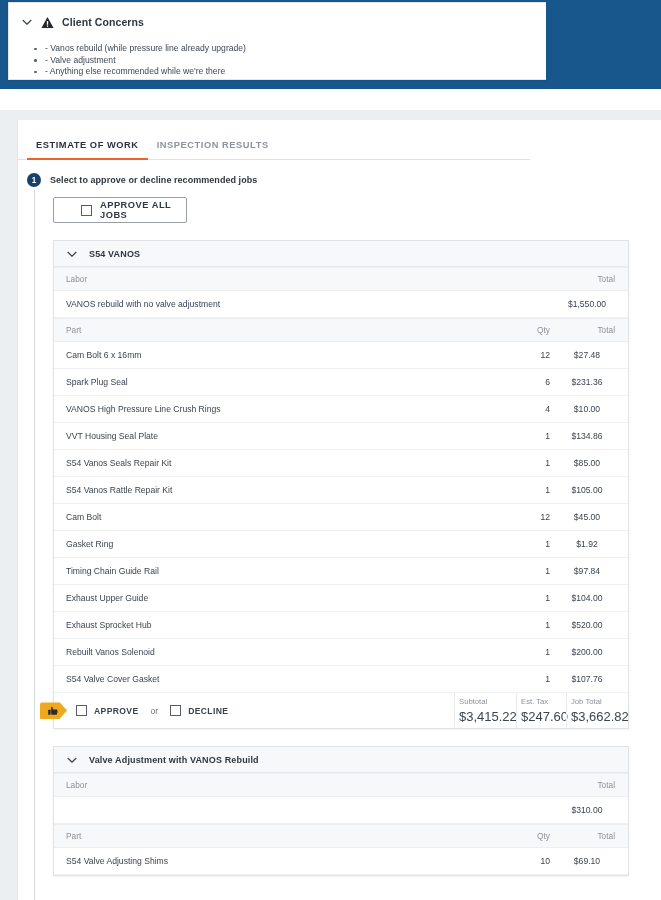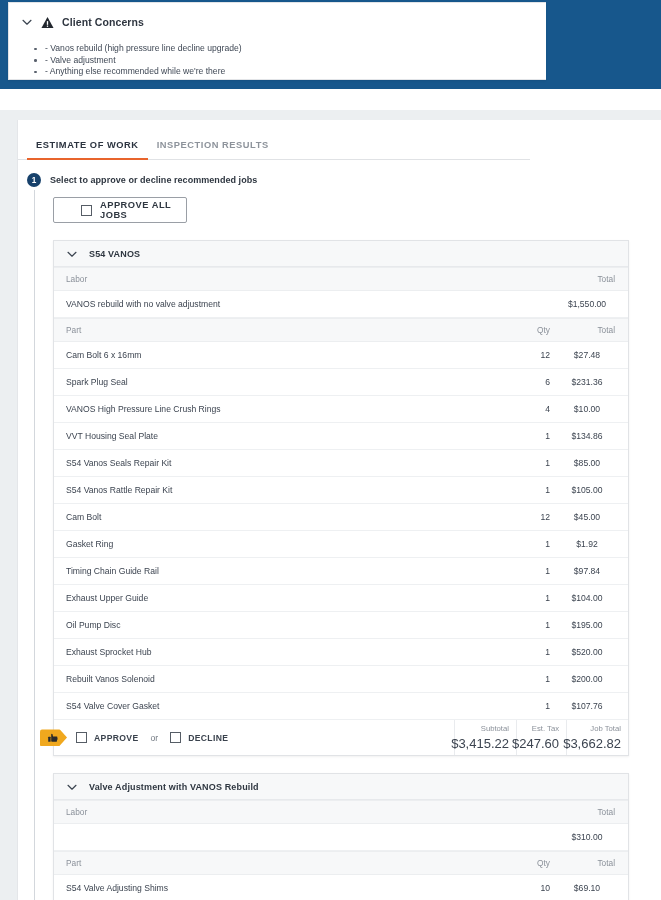--- a/index.html
+++ b/index.html
@@ -277,21 +277,21 @@
   }
   .totals {
     display: flex;
     flex: 0 0 auto;
   }
   .tot-cell {
     width: 50px;
     border-left: 1px solid #e9ebee;
     display: flex;
     flex-direction: column;
-    align-items: flex-end;
+    align-items: flex-start;
     justify-content: center;
     padding: 0 7px 0 4px;
     gap: 3px;
   }
   .tot-cell.wide { width: 62px; }
   .tot-label { font-size: 7.7px; color: #8b919a; }
   .tot-val { font-size: 13px; color: #3c4450; }
 
   
   .pointer-tag {
@@ -325,21 +325,21 @@
       <span>
         <svg class="warn-icon" viewBox="0 0 14 13">
           <path d="M7 0.6 L13.5 12.4 L0.5 12.4 Z" fill="#22272e"></path>
           <rect x="6.3" y="5.0" width="1.4" height="4.0" fill="#ffffff"></rect>
           <rect x="6.3" y="9.8" width="1.4" height="1.4" fill="#ffffff"></rect>
         </svg>
       </span>
       <span class="concerns-title">Client Concerns</span>
     </div>
     <ul class="concerns-list">
-      <li>- Vanos rebuild (high pressure line decline upgrade)</li>
+      <li>- Vanos rebuild (while pressure line already upgrade)</li>
       <li>- Valve adjustment</li>
       <li>- Anything else recommended while we're there</li>
     </ul>
   </div>
 </div>
 
 <div class="page-body">
   <div class="white-sheet">
 
     <div class="tabs">
@@ -445,25 +445,20 @@
               </tr>
             <tr>
                 <td>Timing Chain Guide Rail</td>
                 <td class="num">1</td>
                 <td class="amt">$97.84</td>
               </tr>
             <tr>
                 <td>Exhaust Upper Guide</td>
                 <td class="num">1</td>
                 <td class="amt">$104.00</td>
-              </tr>
-            <tr>
-                <td>Oil Pump Disc</td>
-                <td class="num">1</td>
-                <td class="amt">$195.00</td>
               </tr>
             <tr>
                 <td>Exhaust Sprocket Hub</td>
                 <td class="num">1</td>
                 <td class="amt">$520.00</td>
               </tr>
             <tr>
                 <td>Rebuilt Vanos Solenoid</td>
                 <td class="num">1</td>
                 <td class="amt">$200.00</td>

